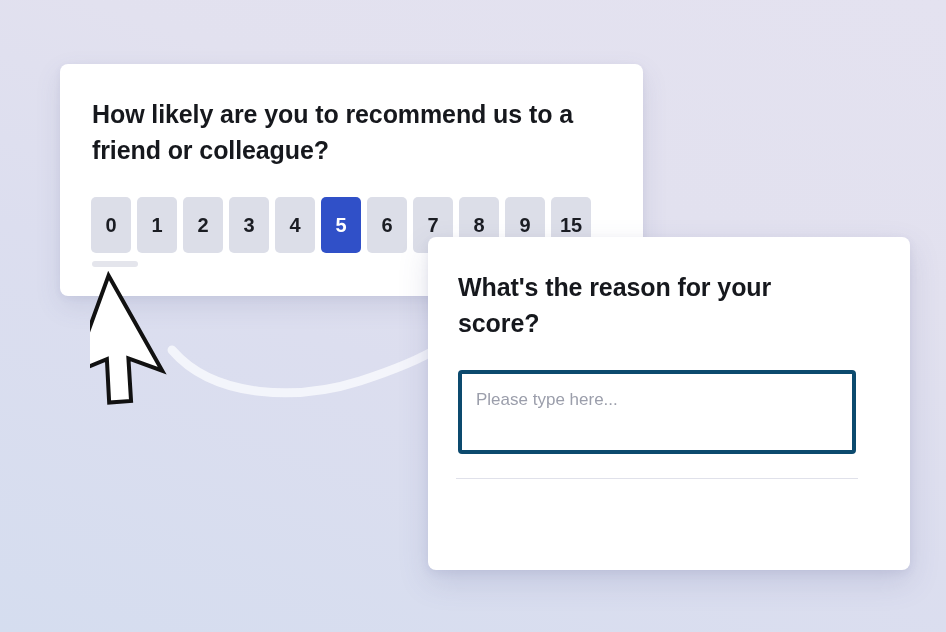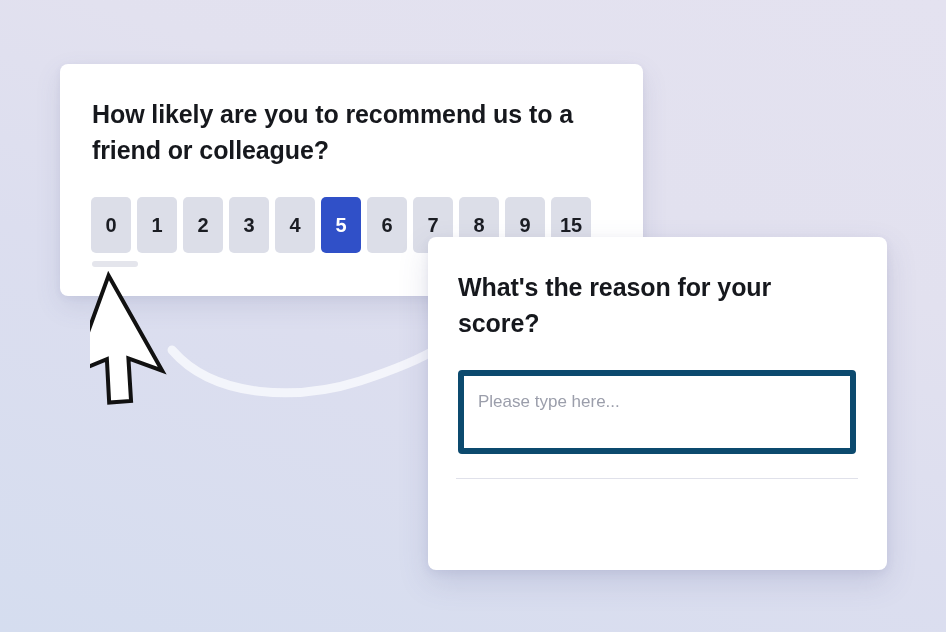--- a/index.html
+++ b/index.html
@@ -47,20 +47,21 @@
                 0 2px 7px rgba(84, 90, 140, 0.07);
     padding-left: 13px;
   }
   #card-reason {
     left: 428px;
     top: 237px;
     width: 459px;
     height: 333px;
     box-shadow: 0 12px 30px rgba(84, 90, 140, 0.17),
                 0 3px 9px rgba(84, 90, 140, 0.09);
+    padding-left: 23px;
   }
 
   
   .question {
     margin: 0;
     color: #16181d;
     font-weight: 700;
     letter-spacing: -0.1px;
   }
   #card-nps .question {
@@ -120,21 +121,21 @@
   }
 
   
   .text-input {
     position: absolute;
     left: 30px;
     top: 133px;
     width: 398px;
     height: 84px;
     box-sizing: border-box;
-    border: 6px solid #0c4a6e;
+    border: 4px solid #0c4a6e;
     border-radius: 4px;
     background: #ffffff;
     padding: 16px 14px;
     font-family: "Liberation Sans", sans-serif;
     font-size: 17px;
     color: #2a2d35;
     resize: none;
     outline: none;
   }
   .text-input::placeholder {

